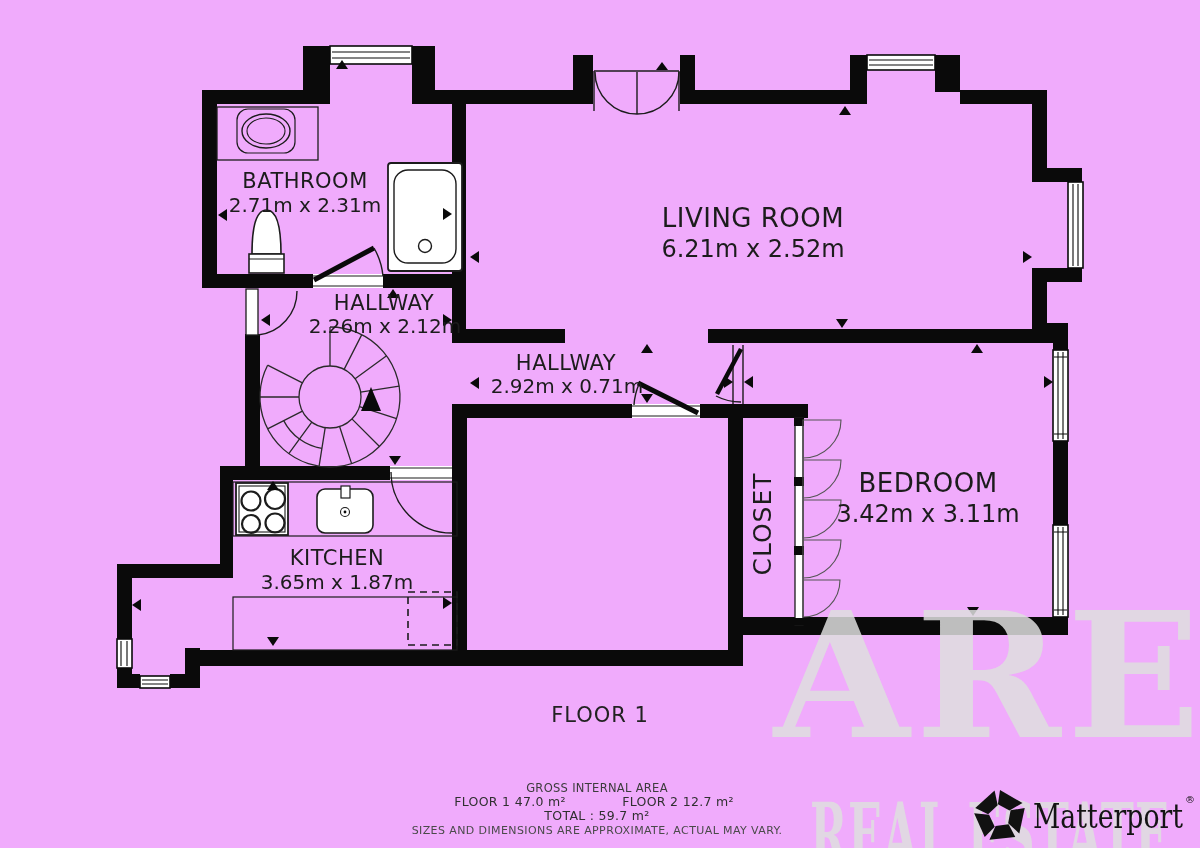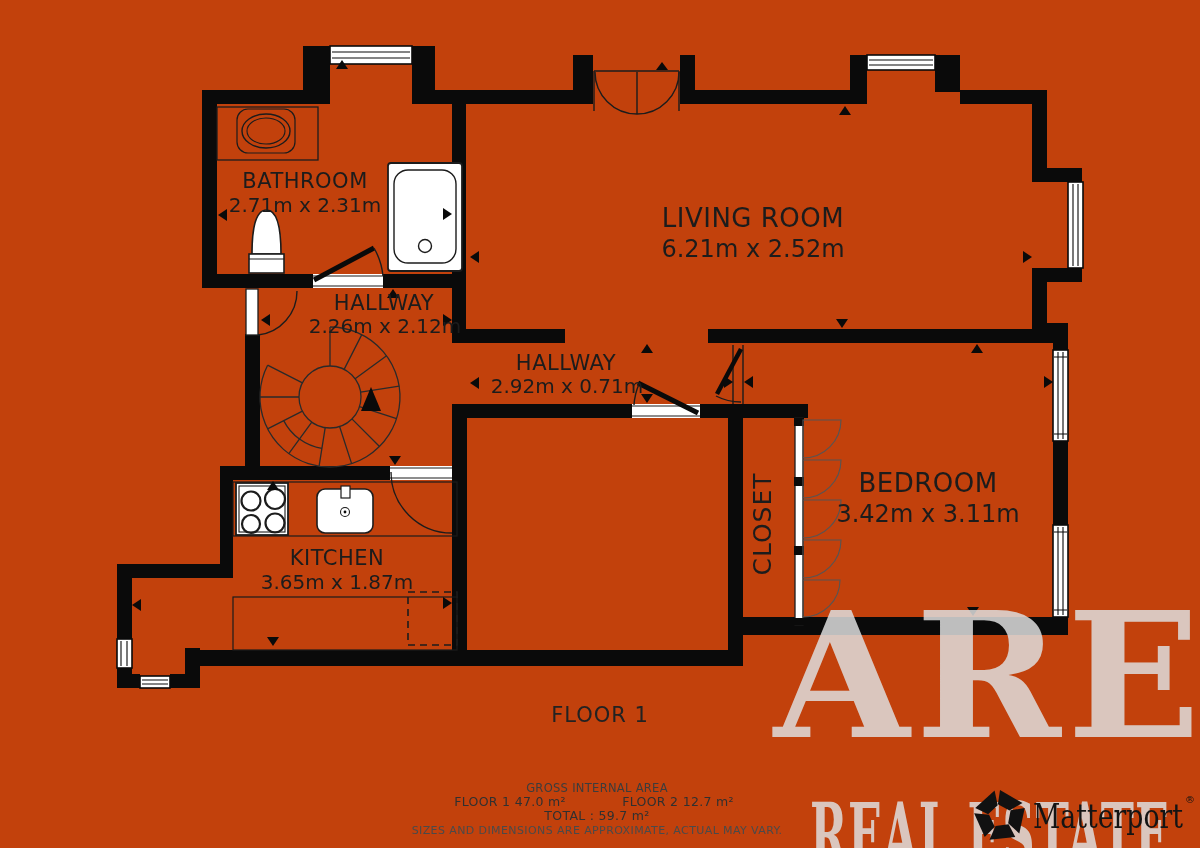--- a/index.html
+++ b/index.html
@@ -1,16 +1,16 @@
 <!DOCTYPE html>
 <html><head>
 <meta charset="utf-8">
 <style>
   html,body{margin:0;padding:0;background:#ffffff;}
-  #stage{position:relative;width:1200px;height:848px;background:#c2410c;overflow:hidden;
+  #stage{position:relative;width:1200px;height:848px;background:#f0abfc;overflow:hidden;
          font-family:"DejaVu Sans","Liberation Sans",sans-serif;}
   svg{display:block;}
   .wall{fill:#0a0a0a;stroke:none;}
   .thin{stroke:#1c1c1c;stroke-width:1.4;fill:none;}
   .fix{stroke:#1c1c1c;stroke-width:1.6;fill:#ffffff;}
   .fixn{stroke:#1c1c1c;stroke-width:1.4;fill:none;}
   .arc{stroke:#1c1c1c;stroke-width:1.4;fill:none;}
   .leaf{stroke:#0a0a0a;stroke-width:5;fill:none;stroke-linecap:butt;}
   .sill{fill:#ffffff;}
   .sline{stroke:#1c1c1c;stroke-width:1.2;fill:none;}

